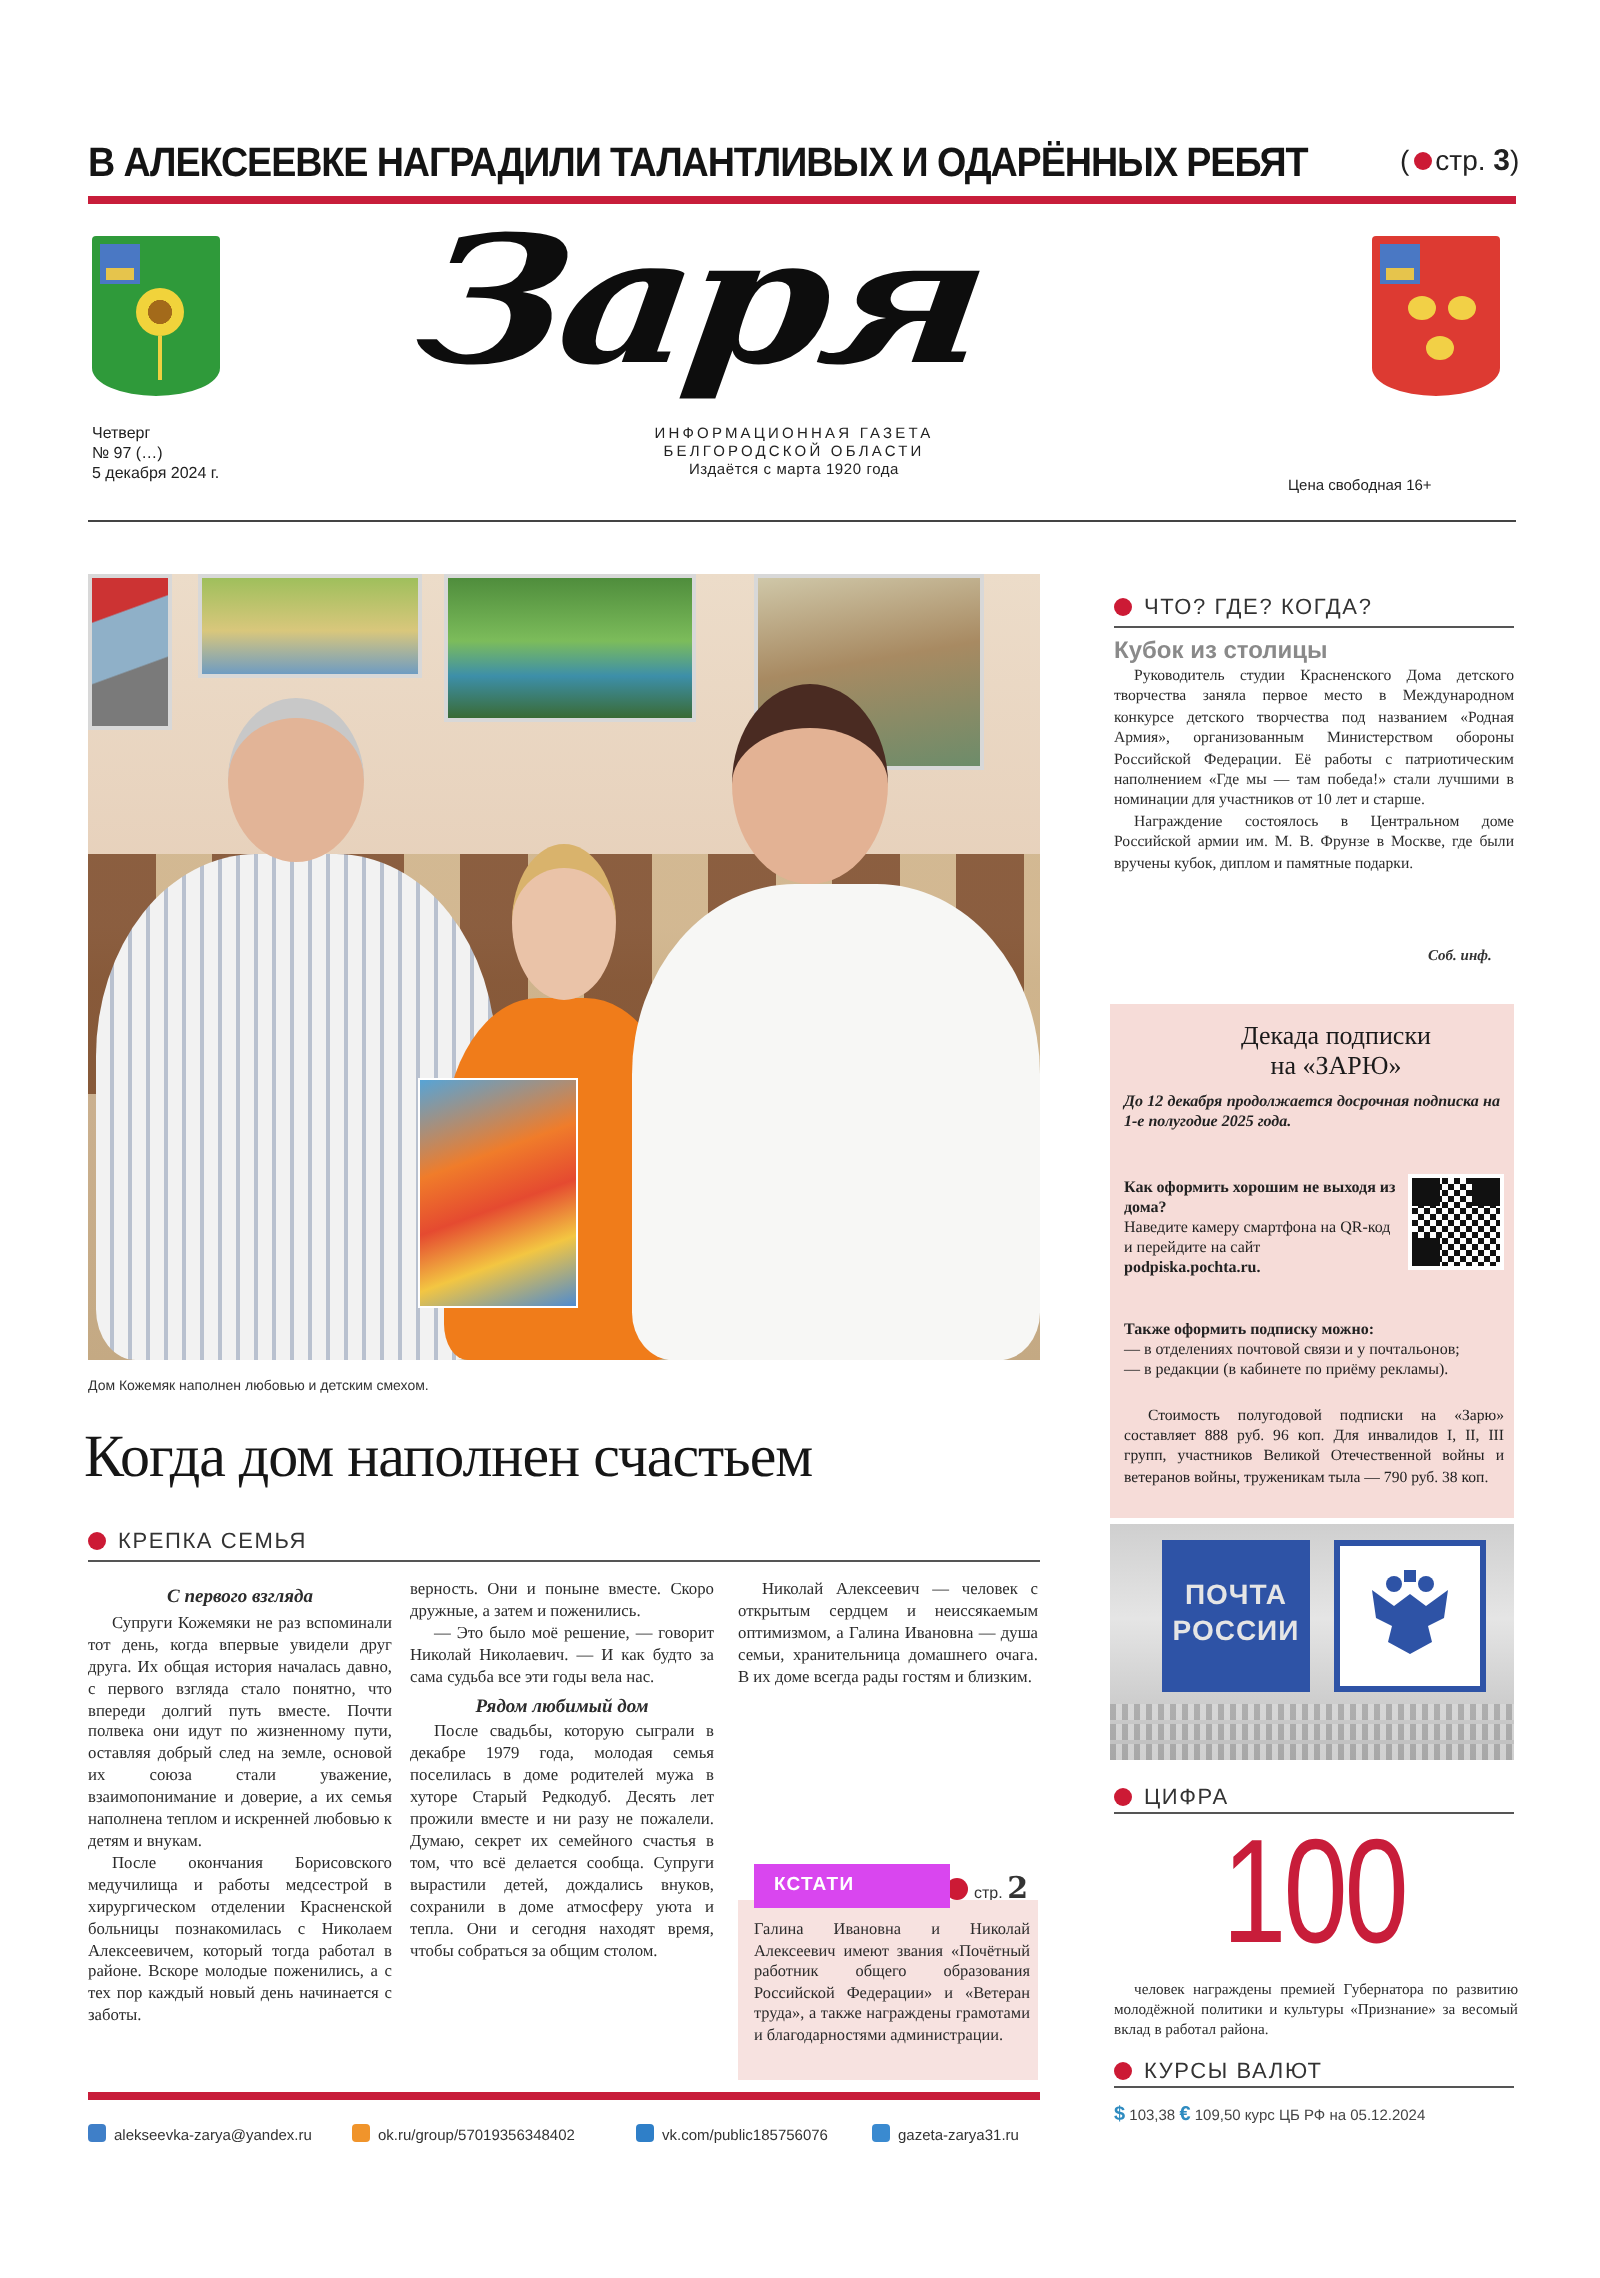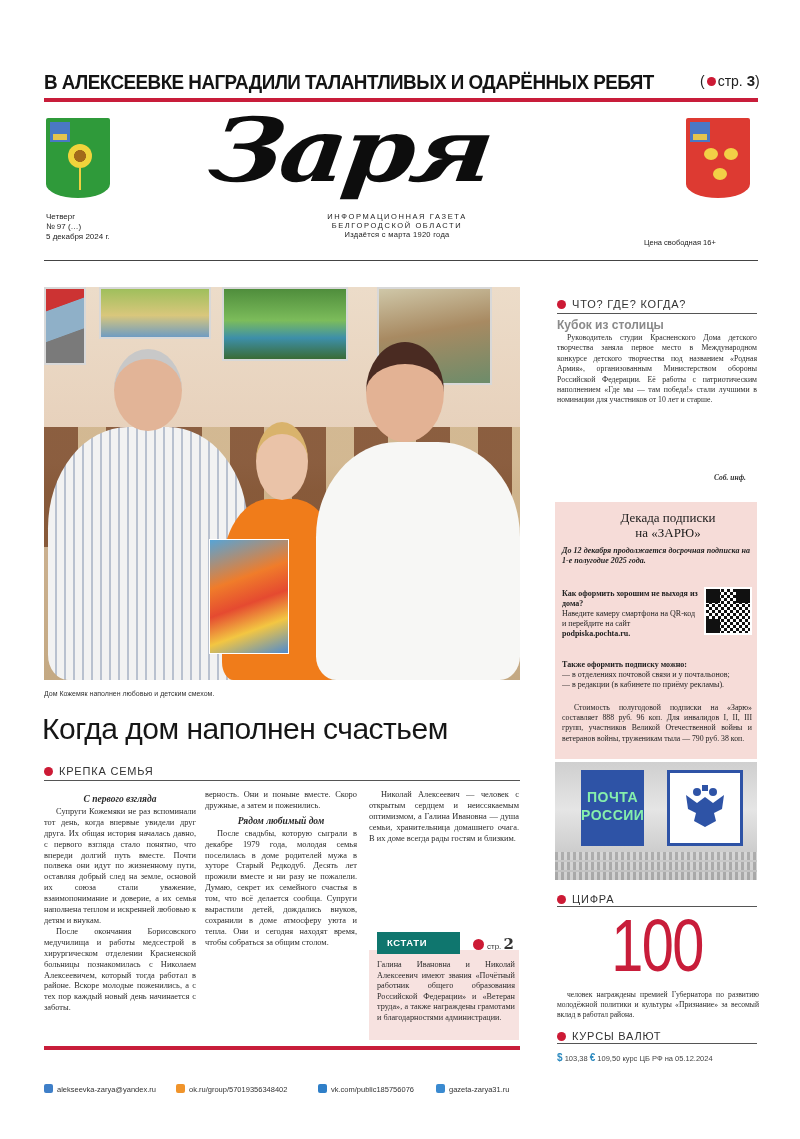--- a/index.html
+++ b/index.html
@@ -34,39 +34,39 @@
   
   .photo { left: 44px; top: 287px; width: 476px; height: 393px; overflow: hidden; background: #e8d5c3; }
   .photo .wall { position: absolute; inset: 0; background: linear-gradient(180deg, #ecdcc9 0%, #e6cfb9 45%, #cdb394 52%, #c4a983 100%); }
   .photo .pic { position: absolute; border: 2px solid #d8d8d8; }
   .photo .sofa { position: absolute; left: 0; top: 140px; width: 476px; height: 120px; background: repeating-linear-gradient(90deg, #7b4a2a 0 34px, #cfb48b 34px 62px); opacity: 0.85; }
   .person { position: absolute; border-radius: 40% 40% 10% 10%; }
   .head { position: absolute; border-radius: 50%; background: #e8b99a; }
   .cat-painting { position: absolute; left: 165px; top: 252px; width: 80px; height: 115px; background: linear-gradient(160deg, #57a4d6 0%, #f07c2a 35%, #e54a30 55%, #f3c642 75%, #4f8bcf 100%); border: 1px solid #fff; }
   .photo-caption { left: 44px; top: 690px; font-size: 7px; color: #333; white-space: nowrap; }
 
-  .main-headline { left: 42px; top: 712px; font-family: Liberation Sans, sans-serif; font-size: 30px; color: #161616; white-space: nowrap; letter-spacing: -0.5px; }
+  .main-headline { left: 42px; top: 712px; font-family: Liberation Serif, serif; font-size: 30px; color: #161616; white-space: nowrap; letter-spacing: -0.5px; }
   .rubric { font-size: 11px; color: #333; letter-spacing: 0.8px; white-space: nowrap; }
   .rubric .dot { display: inline-block; width: 9px; height: 9px; border-radius: 50%; background: #cc1a35; margin-right: 6px; vertical-align: -1px; }
   .rubric-family { left: 44px; top: 765px; }
   .rule-family { left: 44px; top: 780px; width: 476px; height: 1px; background: #555; }
 
   
   .col { font-family: "Liberation Serif", serif; font-size: 8.4px; line-height: 10.9px; color: #2b2b2b; text-align: justify; }
   .col h4 { font-family: "Liberation Serif", serif; font-style: italic; font-weight: bold; font-size: 9.5px; text-align: center; margin: 4px 0 2px; }
   .col p { text-indent: 12px; }
   .col1 { left: 44px; top: 790px; width: 152px; }
   .col2 { left: 205px; top: 790px; width: 152px; }
   .col3 { left: 369px; top: 790px; width: 150px; }
   .cont { left: 473px; top: 935px; font-size: 8px; color: #333; white-space: nowrap; }
   .cont .dot { display: inline-block; width: 11px; height: 11px; border-radius: 50%; background: #cc1a35; vertical-align: -1px; margin-right: 3px; }
   .cont b { font-family: "DejaVu Serif", serif; font-size: 15px; }
 
   .kstati { left: 369px; top: 950px; width: 150px; height: 90px; background: #f7e2e0; }
-  .kstati-label { left: 377px; top: 932px; width: 83px; height: 22px; background: #0f766e; color: #fff; font-weight: bold; font-size: 9.5px; letter-spacing: 0.6px; line-height: 22px; padding-left: 10px; }
+  .kstati-label { left: 377px; top: 932px; width: 98px; height: 22px; background: #d946ef; color: #fff; font-weight: bold; font-size: 9.5px; letter-spacing: 0.6px; line-height: 22px; padding-left: 10px; }
   .kstati-text { left: 377px; top: 960px; width: 138px; font-family: "Liberation Serif", serif; font-size: 8.2px; line-height: 10.6px; color: #2b2b2b; text-align: justify; }
 
   
   .rubric-what { left: 557px; top: 298px; }
   .rule-what { left: 557px; top: 313px; width: 200px; height: 1px; background: #555; }
   .cup-title { left: 557px; top: 318px; font-weight: bold; font-size: 12px; color: #8a8a8a; white-space: nowrap; }
   .cup-text { left: 557px; top: 333px; width: 200px; font-family: "Liberation Serif", serif; font-size: 7.8px; line-height: 10.4px; color: #2b2b2b; text-align: justify; }
   .cup-text p { text-indent: 10px; }
   .cup-sign { left: 714px; top: 473px; font-family: "Liberation Serif", serif; font-style: italic; font-weight: bold; font-size: 7.5px; color: #333; }
 
@@ -79,36 +79,36 @@
       linear-gradient(#111,#111) 0 0/14px 14px no-repeat,
       linear-gradient(#111,#111) 100% 0/14px 14px no-repeat,
       linear-gradient(#111,#111) 0 100%/14px 14px no-repeat,
       repeating-conic-gradient(#111 0 25%, #fff 0 50%) 0 0/6px 6px; border: 2px solid #fff; }
   .sub-also { left: 562px; top: 660px; width: 190px; font-family: "Liberation Serif", serif; font-size: 8px; line-height: 10px; color: #222; text-align: justify; }
   .sub-also b { font-weight: bold; }
   .sub-cost { left: 562px; top: 703px; width: 190px; font-family: "Liberation Serif", serif; font-size: 7.8px; line-height: 10.2px; color: #222; text-align: justify; text-indent: 12px; }
 
   .post-img { left: 555px; top: 762px; width: 202px; height: 118px; background: linear-gradient(180deg, #cfcfcf 0%, #e5e5e5 40%, #bdbdbd 100%); overflow: hidden; }
   .post-img .np { position: absolute; left: 0; right: 0; height: 8px; background: repeating-linear-gradient(90deg, #999 0 3px, #ddd 3px 6px); opacity: 0.6; }
-  .post-blue { position: absolute; left: 26px; top: 8px; width: 63px; height: 76px; background: #2e53a6; color: #86efac; font-weight: bold; font-size: 14px; line-height: 18px; text-align: center; padding-top: 18px; letter-spacing: 0.5px; }
+  .post-blue { position: absolute; left: 26px; top: 8px; width: 74px; height: 76px; background: #2e53a6; color: #e5e5e5; font-weight: bold; font-size: 14px; line-height: 18px; text-align: center; padding-top: 18px; letter-spacing: 0.5px; }
   .post-white { position: absolute; left: 112px; top: 8px; width: 76px; height: 76px; background: #fff; border: 3px solid #2e53a6; }
   .eagle { position: absolute; left: 12px; top: 10px; width: 46px; height: 48px; }
 
   .rubric-fig { left: 557px; top: 893px; }
   .rule-fig { left: 557px; top: 906px; width: 200px; height: 1px; background: #555; }
   .big-num { left: 557px; top: 905px; width: 200px; text-align: center; font-family: "Liberation Sans", sans-serif; font-size: 74px; line-height: 82px; color: #c81d3a; letter-spacing: -2px; transform: scaleX(0.78); }
   .fig-text { left: 557px; top: 990px; width: 202px; font-family: "Liberation Serif", serif; font-size: 7.6px; line-height: 9.8px; color: #2b2b2b; text-align: justify; text-indent: 10px; }
   .rubric-fx { left: 557px; top: 1030px; }
   .rule-fx { left: 557px; top: 1043px; width: 200px; height: 1px; background: #555; }
   .fx-line { left: 557px; top: 1052px; font-size: 7.5px; color: #444; white-space: nowrap; }
   .fx-line .cur { color: #2e8bc0; font-weight: bold; font-size: 10px; }
 
   
   .red-rule-bottom { left: 44px; top: 1046px; width: 476px; height: 4px; background: #c81d3a; }
-  .footer { top: 1084px; font-size: 7.5px; color: #333; white-space: nowrap; }
+  .footer { top: 1062px; font-size: 7.5px; color: #333; white-space: nowrap; }
   .footer .ic { display: inline-block; width: 9px; height: 9px; border-radius: 2px; margin-right: 4px; vertical-align: -1px; }
 </style>
 </head>
 <body>
 
 <div class="abs top-headline">В АЛЕКСЕЕВКЕ НАГРАДИЛИ ТАЛАНТЛИВЫХ И ОДАРЁННЫХ РЕБЯТ</div>
 <div class="abs top-ref">
   <span>(</span><span class="dot"></span><span>стр.</span> <b>3</b><span>)</span>
 </div>
 <div class="abs red-rule-top"></div>
@@ -160,37 +160,39 @@
 <div class="abs rubric rubric-family"><span class="dot"></span><span>КРЕПКА СЕМЬЯ</span></div>
 <div class="abs rule-family"></div>
 
 <div class="abs col col1">
   <h4>С первого взгляда</h4>
   <p>Супруги Кожемяки не раз вспоминали тот день, когда впервые увидели друг друга. Их общая история началась давно, с первого взгляда стало понятно, что впереди долгий путь вместе. Почти полвека они идут по жизненному пути, оставляя добрый след на земле, основой их союза стали уважение, взаимопонимание и доверие, а их семья наполнена теплом и искренней любовью к детям и внукам.</p>
   <p>После окончания Борисовского медучилища и работы медсестрой в хирургическом отделении Красненской больницы познакомилась с Николаем Алексеевичем, который тогда работал в районе. Вскоре молодые поженились, а с тех пор каждый новый день начинается с заботы.</p>
 </div>
 <div class="abs col col2">
   <p style="text-indent:0">верность. Они и поныне вместе. Скоро дружные, а затем и поженились.</p>
+  <p>— Это было моё решение, — говорит Николай Николаевич. — И как будто за сама судьба все эти годы вела нас.</p>
   <h4>Рядом любимый дом</h4>
   <p>После свадьбы, которую сыграли в декабре 1979 года, молодая семья поселилась в доме родителей мужа в хуторе Старый Редкодуб. Десять лет прожили вместе и ни разу не пожалели. Думаю, секрет их семейного счастья в том, что всё делается сообща. Супруги вырастили детей, дождались внуков, сохранили в доме атмосферу уюта и тепла. Они и сегодня находят время, чтобы собраться за общим столом.</p>
 </div>
 <div class="abs col col3">
   <p>Николай Алексеевич — человек с открытым сердцем и неиссякаемым оптимизмом, а Галина Ивановна — душа семьи, хранительница домашнего очага. В их доме всегда рады гостям и близким.</p>
 </div>
 <div class="abs cont"><span class="dot"></span><span>стр.</span> <b>2</b></div>
 
 <div class="abs kstati"></div>
 <div class="abs kstati-label">КСТАТИ</div>
 <div class="abs kstati-text">Галина Ивановна и Николай Алексеевич имеют звания «Почётный работник общего образования Российской Федерации» и «Ветеран труда», а также награждены грамотами и благодарностями администрации.</div>
 
 <div class="abs rubric rubric-what"><span class="dot"></span><span>ЧТО? ГДЕ? КОГДА?</span></div>
 <div class="abs rule-what"></div>
 <div class="abs cup-title">Кубок из столицы</div>
 <div class="abs cup-text">
   <p>Руководитель студии Красненского Дома детского творчества заняла первое место в Международном конкурсе детского творчества под названием «Родная Армия», организованным Министерством обороны Российской Федерации. Её работы с патриотическим наполнением «Где мы — там победа!» стали лучшими в номинации для участников от 10 лет и старше.</p>
+  <p>Награждение состоялось в Центральном доме Российской армии им. М. В. Фрунзе в Москве, где были вручены кубок, диплом и памятные подарки.</p>
 </div>
 <div class="abs cup-sign">Соб. инф.</div>
 
 <div class="abs sub-box"></div>
 <div class="abs sub-title">
   <div>Декада подписки</div>
   <div>на «ЗАРЮ»</div>
 </div>
 <div class="abs sub-lead">До 12 декабря продолжается досрочная подписка на 1-е полугодие 2025 года.</div>
 <div class="abs sub-how">

